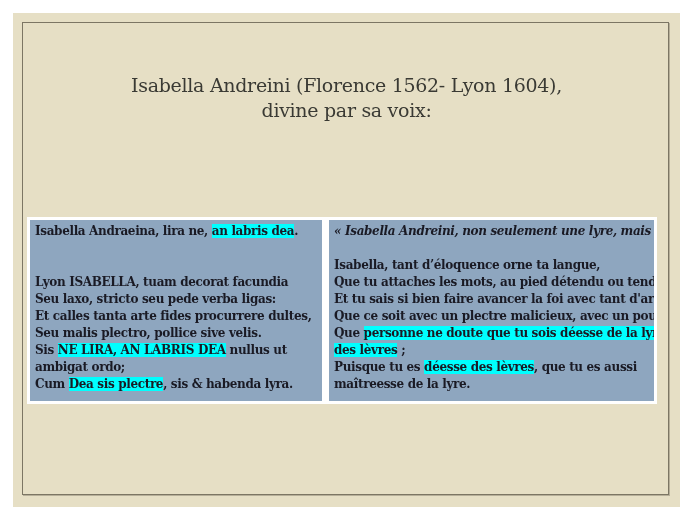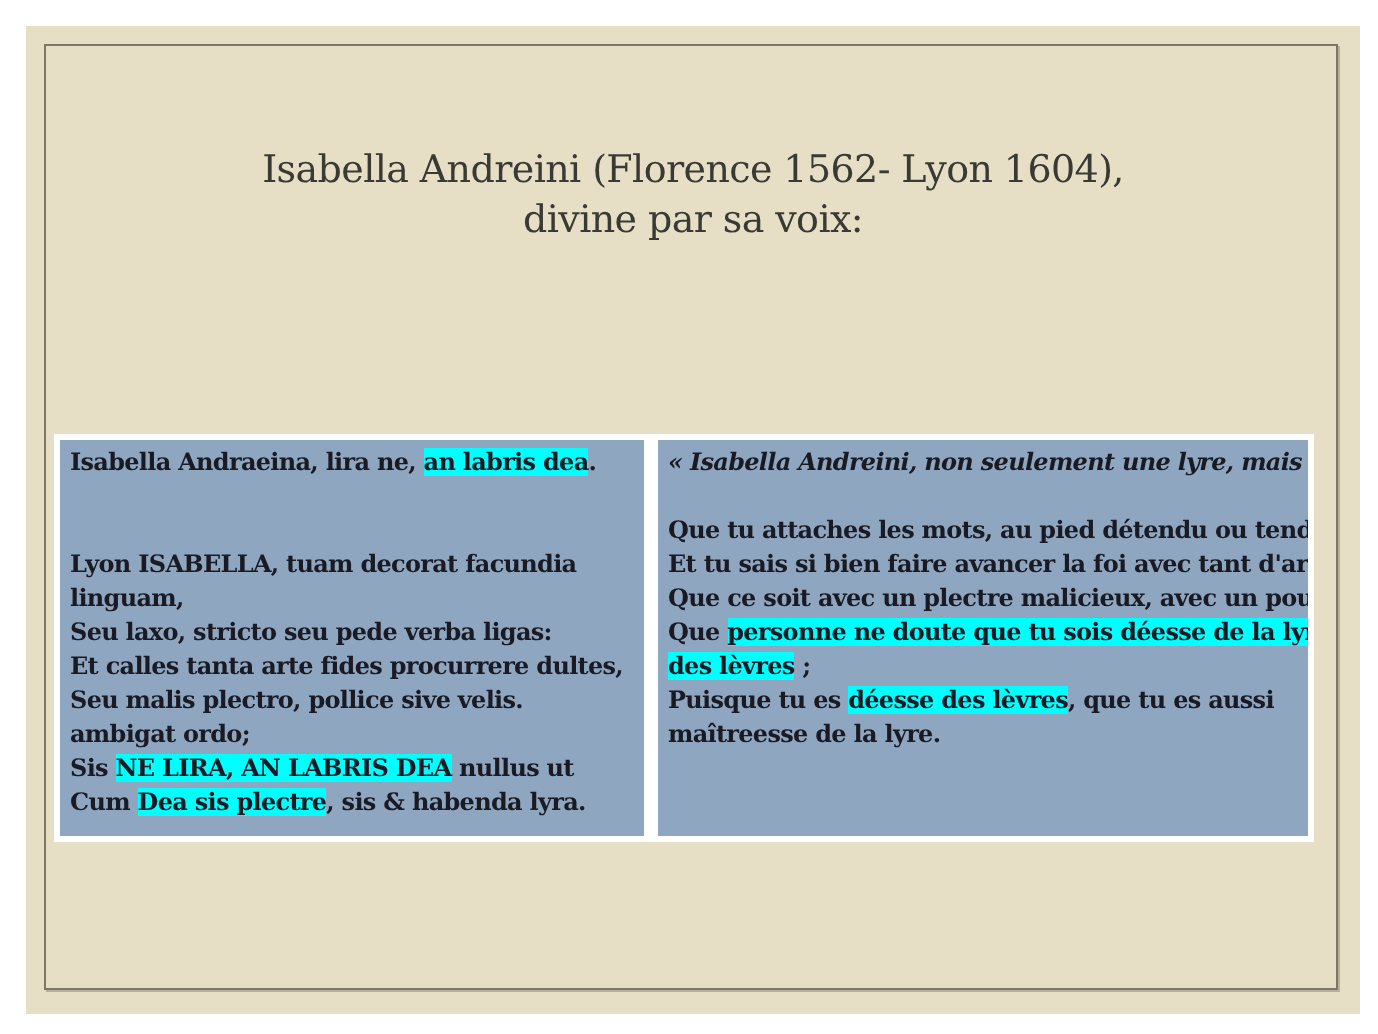--- a/index.html
+++ b/index.html
@@ -70,31 +70,31 @@
     <div class="title">
       <div>Isabella Andreini (Florence 1562- Lyon 1604),</div>
       <div>divine par sa voix:</div>
     </div>
     <div class="table">
       <div class="cell cell-left" id="cell-left">
           <div class="line"><span class="">Isabella Andraeina, lira ne, </span><span class="hl">an labris dea</span><span class="">.</span></div>
           <div class="line"></div>
           <div class="line"></div>
           <div class="line"><span class="">Lyon ISABELLA, tuam decorat facundia</span></div>
-          <div class="line"><span class="">linguam,</span></div>
           <div class="line"><span class="">Seu laxo, stricto seu pede verba ligas:</span></div>
           <div class="line"><span class="">Et calles tanta arte fides procurrere dultes,</span></div>
           <div class="line"><span class="">Seu malis plectro, pollice sive velis.</span></div>
+          <div class="line"><span class="">Sis </span><span class="hl">NE LIRA, AN LABRIS DEA</span><span class=""> nullus ut</span></div>
           <div class="line"><span class="">ambigat ordo;</span></div>
-          <div class="line"><span class="">Sis </span><span class="hl">NE LIRA, AN LABRIS DEA</span><span class=""> nullus ut</span></div>
           <div class="line"><span class="">Cum </span><span class="hl">Dea sis plectre</span><span class="">, sis &amp; habenda lyra.</span></div>
         </div>
       <div class="cell cell-right" id="cell-right">
           <div class="line it"><span class="">« Isabella Andreini, non seulement une lyre, mais une</span></div>
           <div class="line"></div>
+          <div class="line"><span class="">Isabella, tant d’éloquence orne ta langue,</span></div>
           <div class="line"><span class="">Que tu attaches les mots, au pied détendu ou tendu :</span></div>
           <div class="line"><span class="">Et tu sais si bien faire avancer la foi avec tant d'art,</span></div>
           <div class="line"><span class="">Que ce soit avec un plectre malicieux, avec un pouce ou</span></div>
           <div class="line"><span class="">Que </span><span class="hl">personne ne doute que tu sois déesse de la lyre ou</span></div>
           <div class="line"><span class="hl">des lèvres</span><span class=""> ;</span></div>
           <div class="line"><span class="">Puisque tu es </span><span class="hl">déesse des lèvres</span><span class="">, que tu es aussi</span></div>
           <div class="line"><span class="">maîtreesse de la lyre.</span></div>
         </div>
     </div>
   </div>

